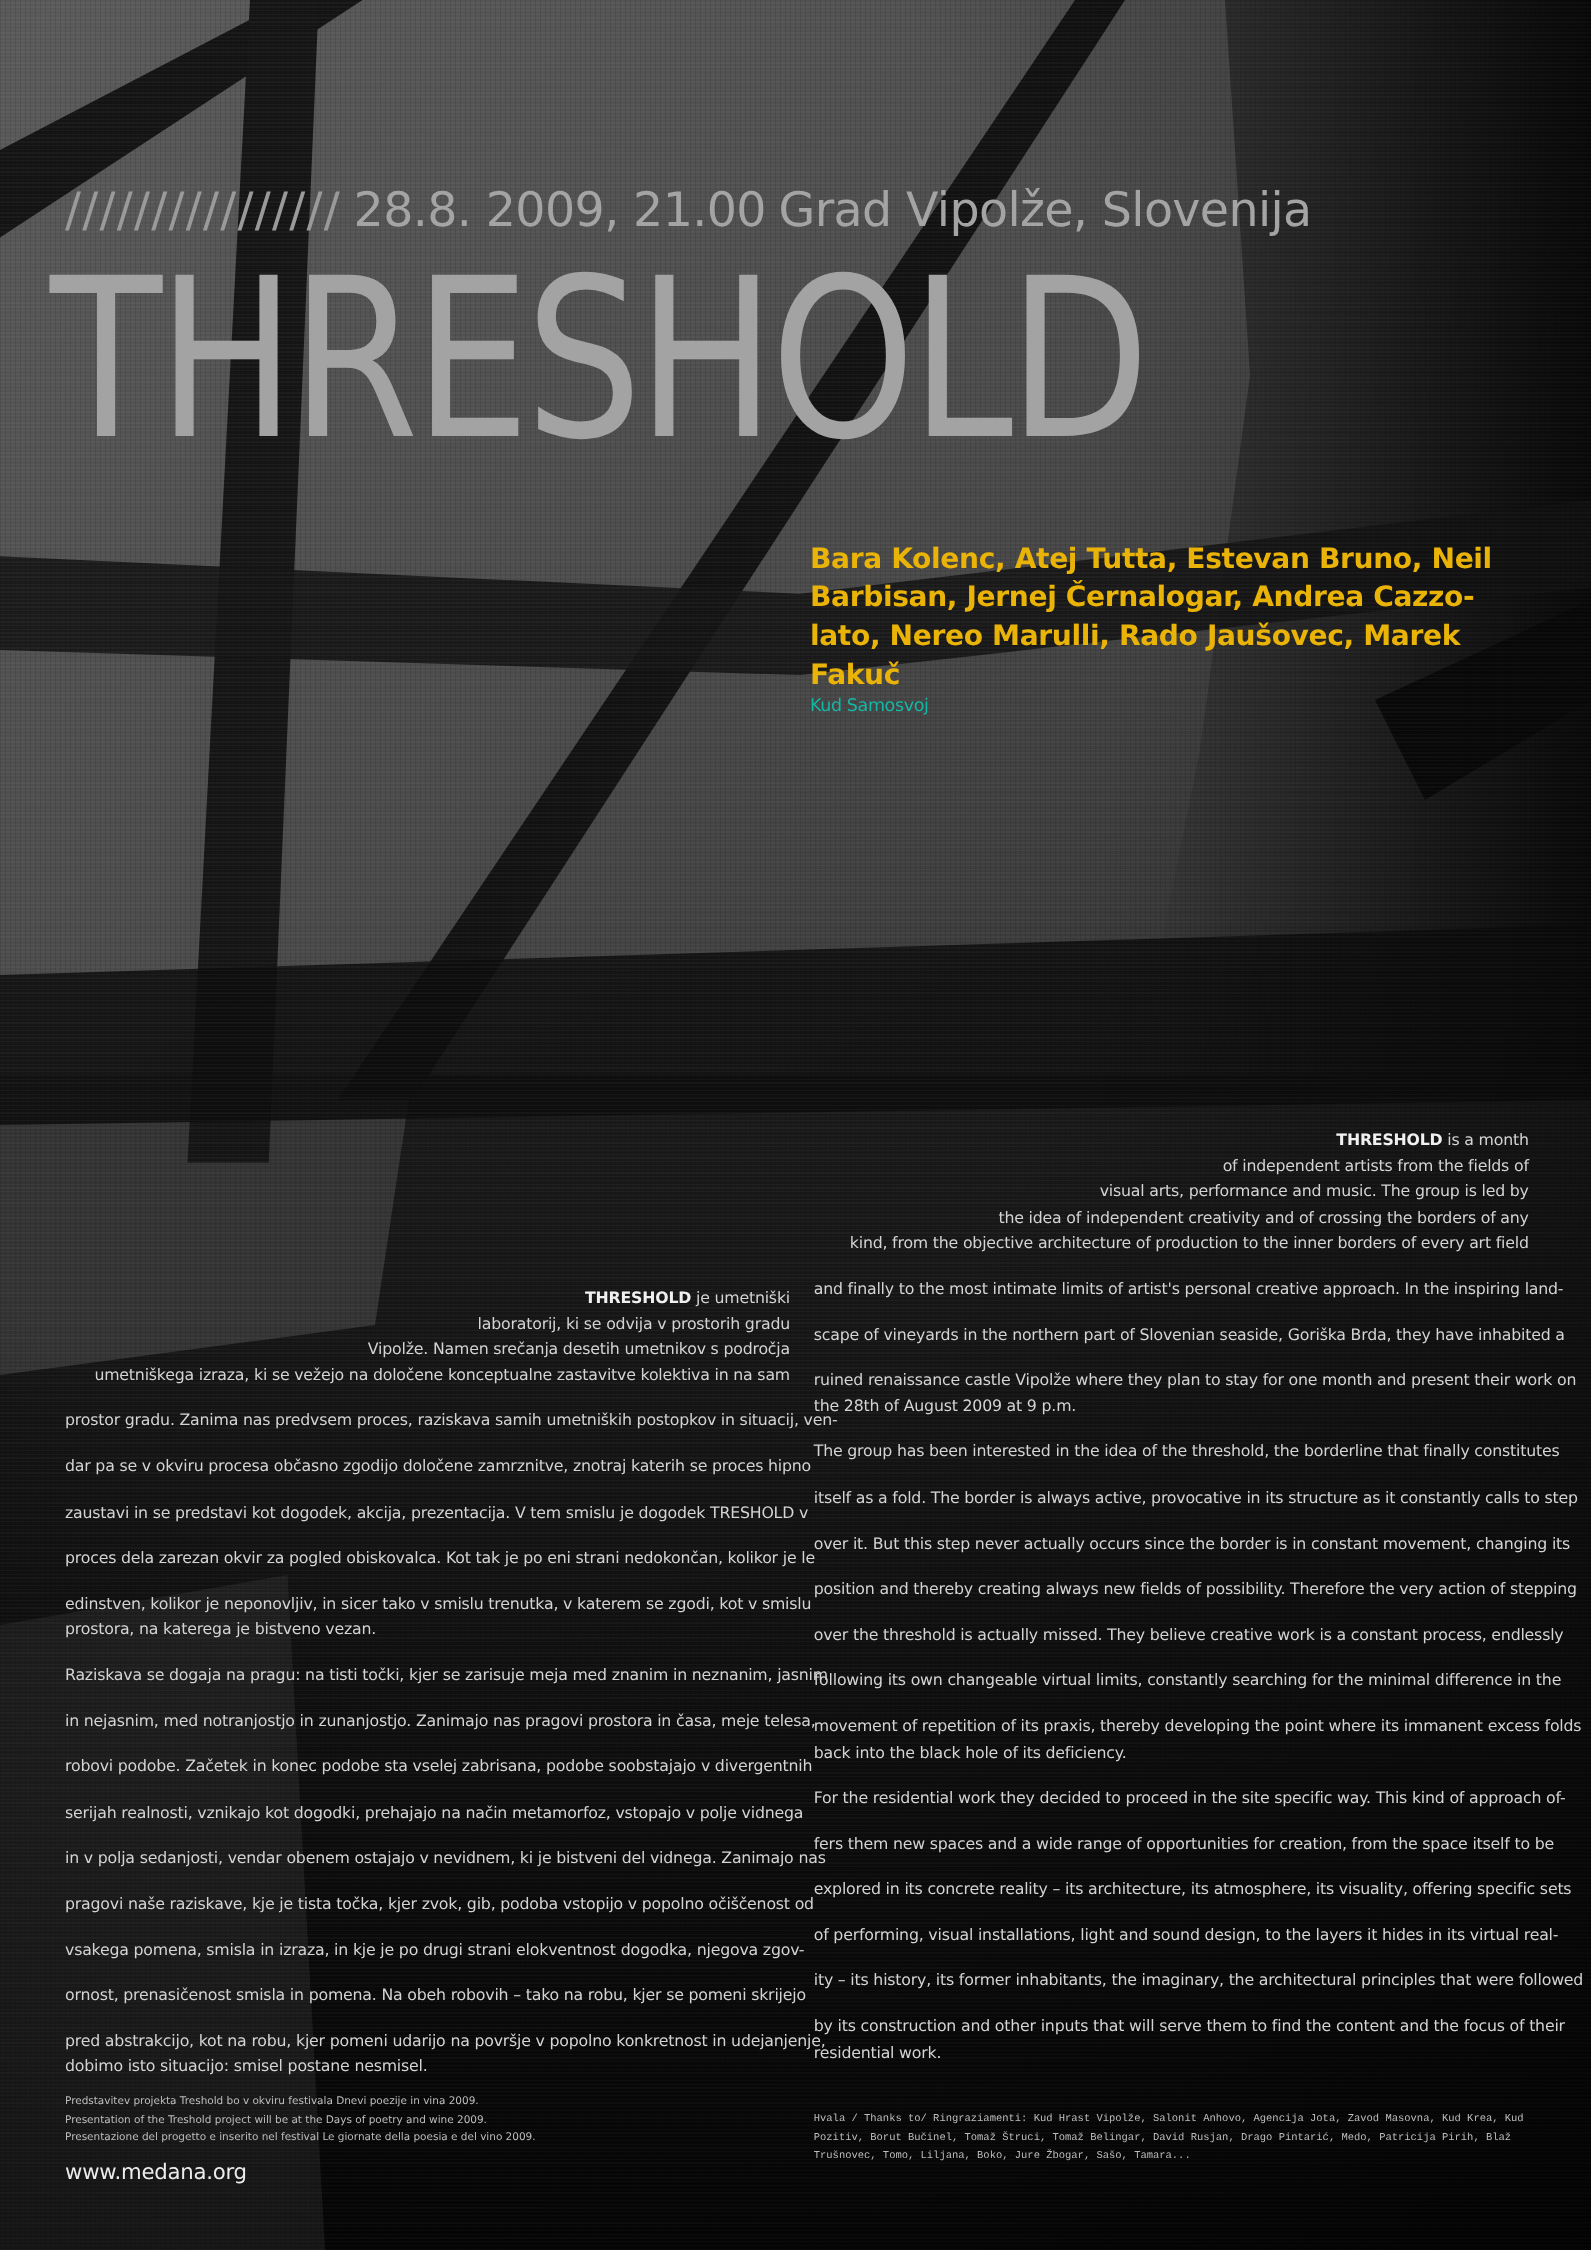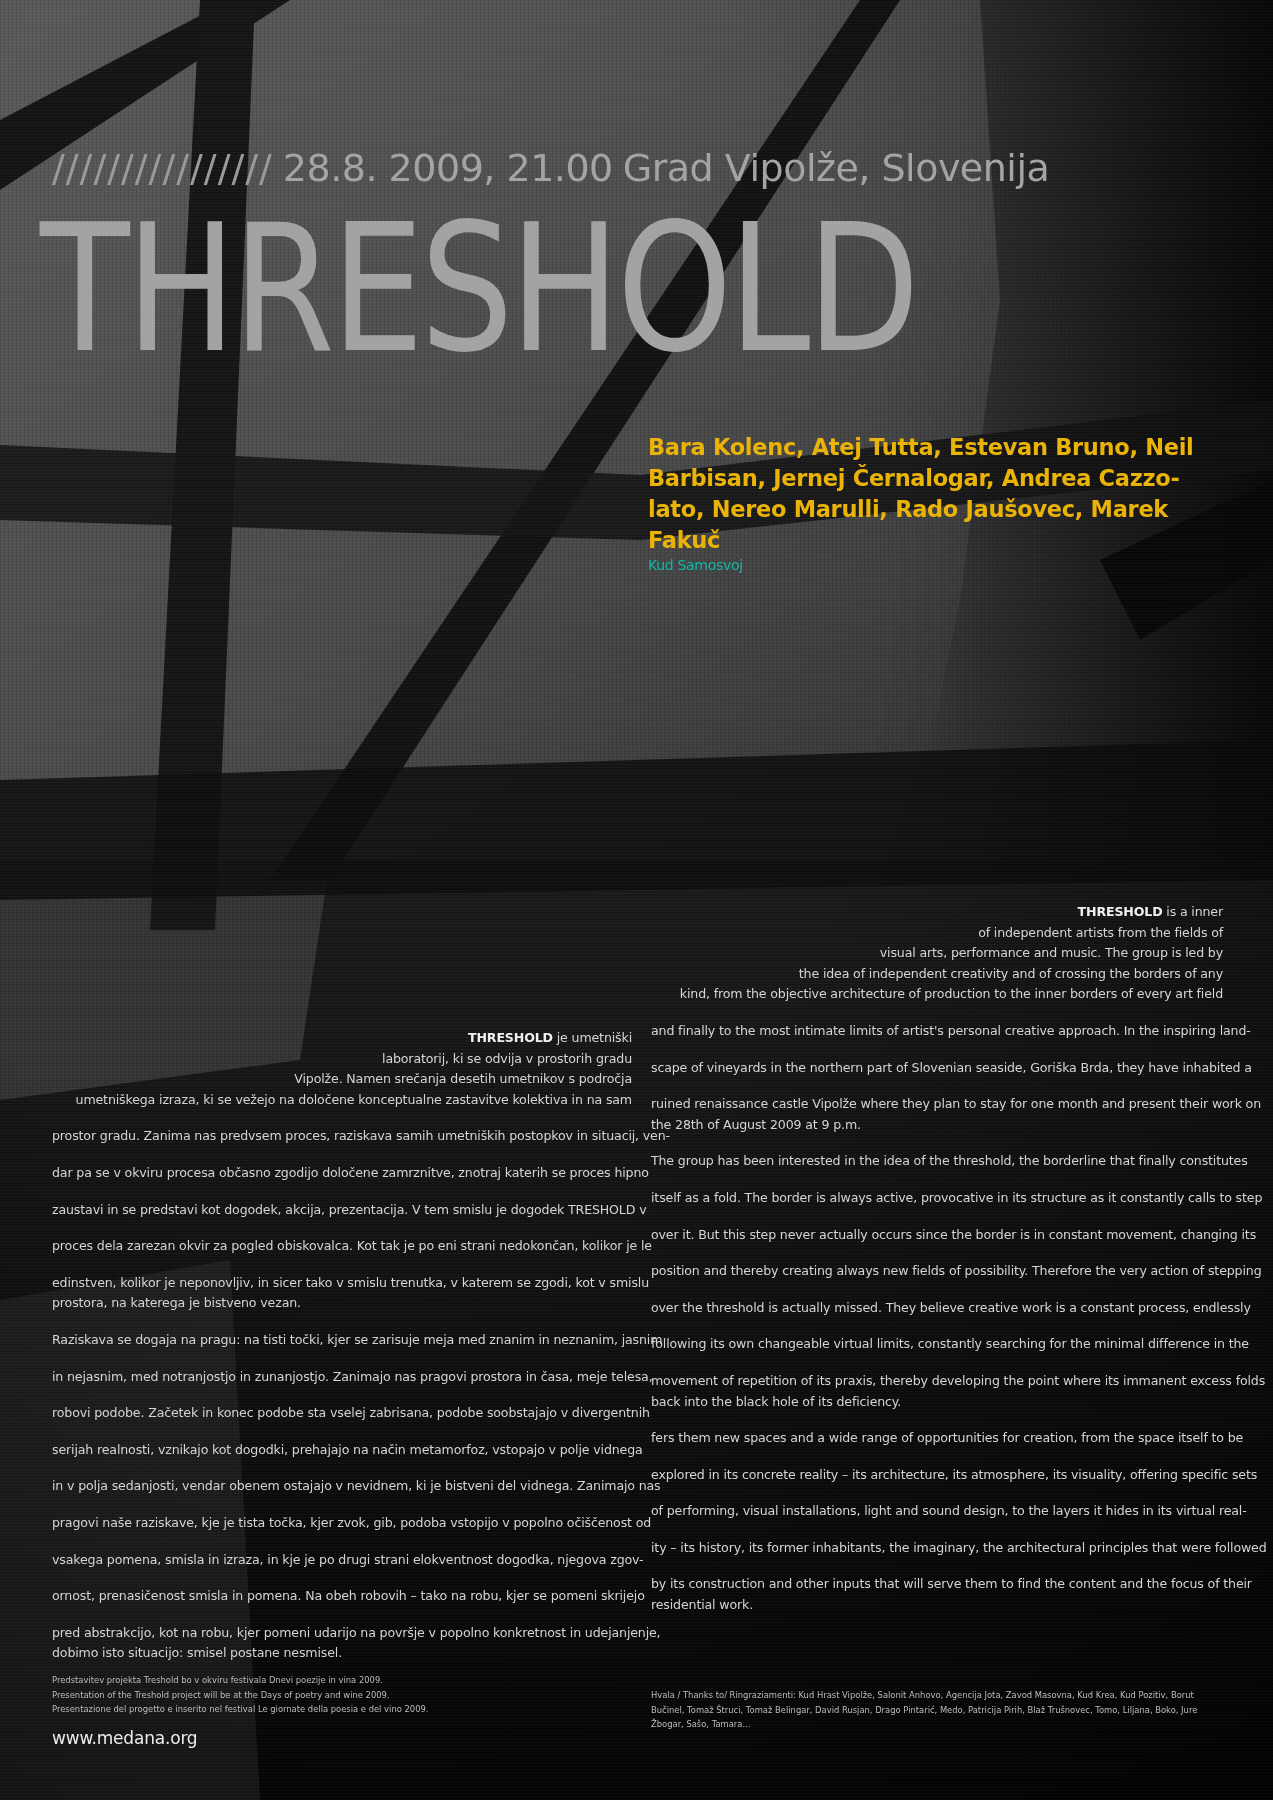--- a/index.html
+++ b/index.html
@@ -65,21 +65,21 @@
     .footnote {
       position: absolute; left: 52px; top: 1673px; width: 420px;
       font-size: 8.4px; line-height: 14.5px; color: #bdbdbd; white-space: nowrap;
     }
     .website {
       position: absolute; left: 52px; top: 1728px;
       font-size: 17px; font-weight: 400; color: #ececec; letter-spacing: -0.2px;
     }
     .thanks {
       position: absolute; left: 651px; top: 1688px; width: 572px;
-      font-size: 8.4px; line-height: 14.5px; color: #bdbdbd;
+      font-size: 8.4px; line-height: 14.5px; color: #bdbdbd; font-family: Liberation Mono, monospace;
     }
   </style>
 </head>
 <body>
 
 <div class="bg">
   <svg width="1273" height="1800" viewBox="0 0 1273 1800">
     <defs>
       <linearGradient id="g1" x1="0" y1="0" x2="1" y2="1">
         <stop offset="0" stop-color="#5a5a5a"></stop>
@@ -147,37 +147,38 @@
   <span class="line j">serijah realnosti, vznikajo kot dogodki, prehajajo na način metamorfoz, vstopajo v polje vidnega</span>
   <span class="line j">in v polja sedanjosti, vendar obenem ostajajo v nevidnem, ki je bistveni del vidnega. Zanimajo nas</span>
   <span class="line j">pragovi naše raziskave, kje je tista točka, kjer zvok, gib, podoba vstopijo v popolno očiščenost od</span>
   <span class="line j">vsakega pomena, smisla in izraza, in kje je po drugi strani elokventnost dogodka, njegova zgov-</span>
   <span class="line j">ornost, prenasičenost smisla in pomena. Na obeh robovih – tako na robu, kjer se pomeni skrijejo</span>
   <span class="line j">pred abstrakcijo, kot na robu, kjer pomeni udarijo na površje v popolno konkretnost in udejanjenje,</span>
   <span class="line l">dobimo isto situacijo: smisel postane nesmisel.</span>
 </div>
 
 <div class="col col-en">
-  <span class="line r"><b>THRESHOLD</b><span> is a inner</span></span>
+  <span class="line r"><b>THRESHOLD</b><span> is a month</span></span>
   <span class="line r">of independent artists from the fields of</span>
   <span class="line r">visual arts, performance and music. The group is led by</span>
   <span class="line r">the idea of independent creativity and of crossing the borders of any</span>
   <span class="line r">kind, from the objective architecture of production to the inner borders of every art field</span>
   <span class="line j">and finally to the most intimate limits of artist's personal creative approach. In the inspiring land-</span>
   <span class="line j">scape of vineyards in the northern part of Slovenian seaside, Goriška Brda, they have inhabited a</span>
   <span class="line j">ruined renaissance castle Vipolže where they plan to stay for one month and present their work on</span>
   <span class="line l">the 28th of August 2009 at 9 p.m.</span>
   <span class="line j">The group has been interested in the idea of the threshold, the borderline that finally constitutes</span>
   <span class="line j">itself as a fold.  The border is always active, provocative in its structure as it constantly calls to step</span>
   <span class="line j">over it. But this step never actually occurs since the border is in constant movement, changing its</span>
   <span class="line j">position and thereby creating always new fields of possibility. Therefore the very action of stepping</span>
   <span class="line j">over the threshold is actually missed. They believe creative work is a constant process, endlessly</span>
   <span class="line j">following its own changeable virtual limits, constantly searching for the minimal difference in the</span>
   <span class="line j">movement of repetition of its praxis, thereby developing the point where its immanent excess folds</span>
   <span class="line l">back into the black hole of its deficiency.</span>
+  <span class="line j">For the residential work they decided to proceed in the site specific way. This kind of approach of-</span>
   <span class="line j">fers them new spaces and a wide range of opportunities for creation, from the space itself to be</span>
   <span class="line j">explored in its concrete reality – its architecture, its atmosphere, its visuality, offering specific sets</span>
   <span class="line j">of performing, visual installations, light and sound design, to the layers it hides in its virtual real-</span>
   <span class="line j">ity – its history, its former inhabitants, the imaginary, the architectural principles that were followed</span>
   <span class="line j">by its construction and other inputs that will serve them to find the content and the focus of their</span>
   <span class="line l">residential work.</span>
 </div>
 
 <div class="footnote">
   <span style="display:block">Predstavitev projekta Treshold bo v okviru festivala Dnevi poezije in vina 2009.</span>

